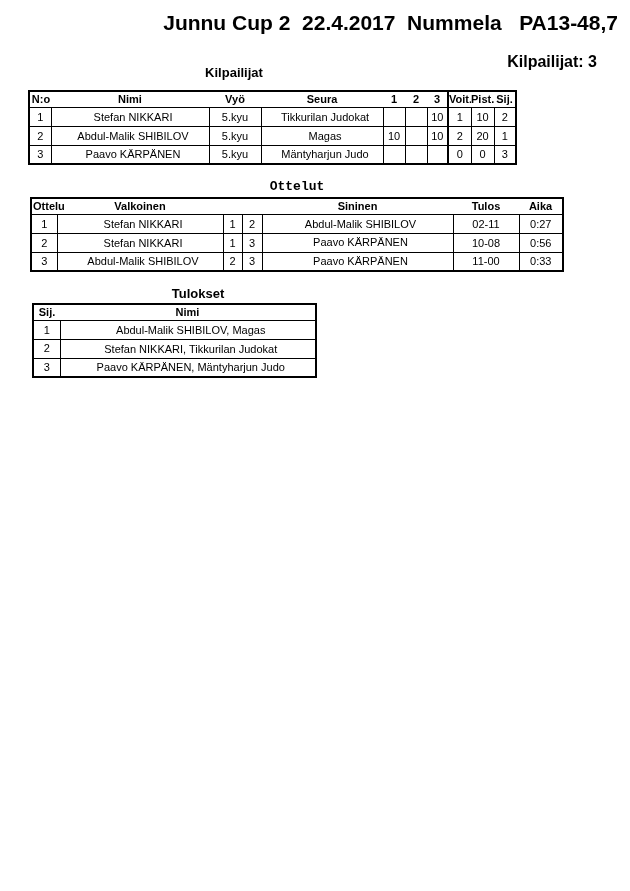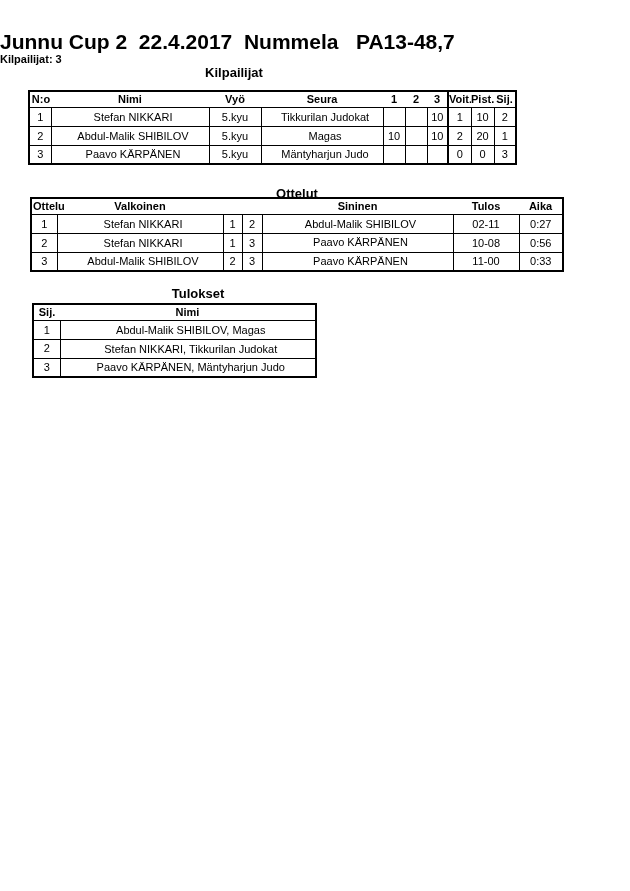--- a/index.html
+++ b/index.html
@@ -7,38 +7,38 @@
   .page {
     position: relative;
     width: 630px; height: 891px;
     margin: 0 auto;
     background: #ffffff;
     font-family: "Liberation Sans", sans-serif;
     color: #000000;
     overflow: hidden;
   }
   .doc-title {
-    position: absolute; top: 30px; left: 0; width: 618px;
-    text-align: left;
+    position: absolute; top: 11px; left: 0; width: 618px;
+    text-align: right;
     font-size: 21px; font-weight: bold;
     white-space: pre;
   }
   .count-label {
     position: absolute; top: 53px; left: 0; width: 597px;
-    text-align: left;
-    font-size: 11px; font-weight: bold;
+    text-align: right;
+    font-size: 16px; font-weight: bold;
   }
   .sec-heading {
     position: absolute;
     transform: translateX(-50%);
     font-size: 13px; font-weight: bold;
     white-space: nowrap;
   }
   #h-kilpailijat { top: 65px;  left: 234px; text-align: center; }
-  #h-ottelut     { top: 186px; left: 297px; }
+  #h-ottelut     { top: 179px; left: 297px; font-family: Liberation Mono, monospace; }
   #h-tulokset    { top: 286px; left: 172px; margin-left: 26px; }
 
   table.sheet {
     position: absolute;
     border-collapse: collapse;
     table-layout: fixed;
     border: 2px solid #000;
     background: #fff;
   }
   #t-competitors { top: 90px;  left: 28px; width: 489px; }

